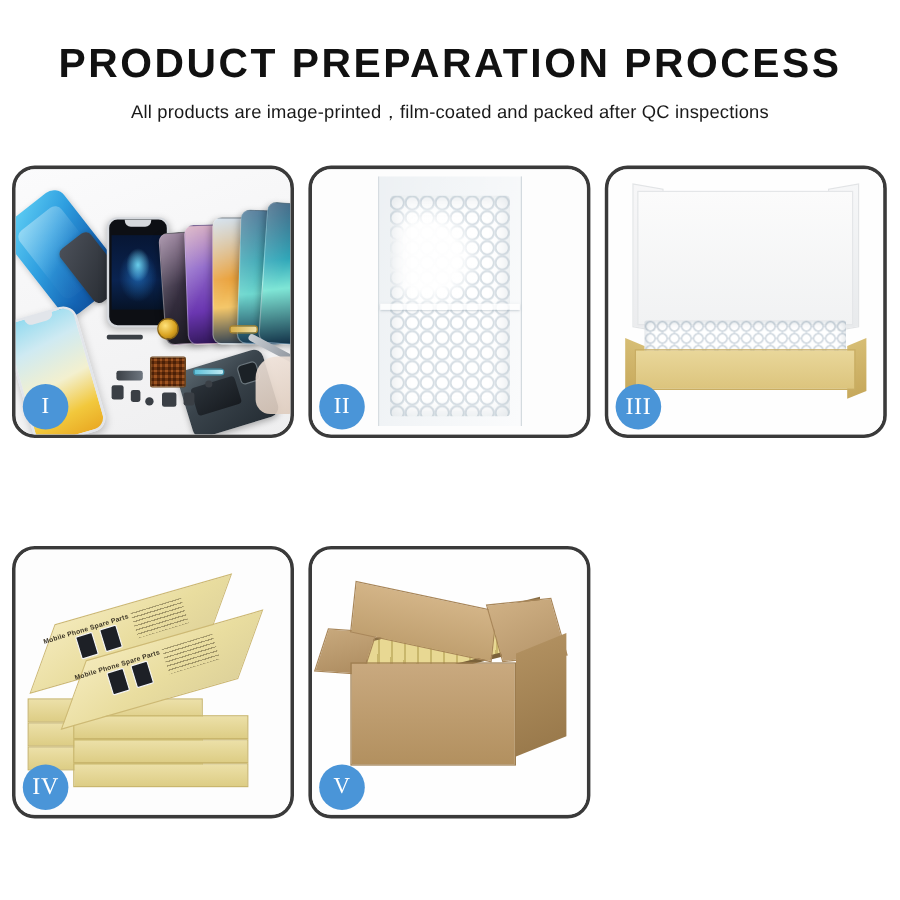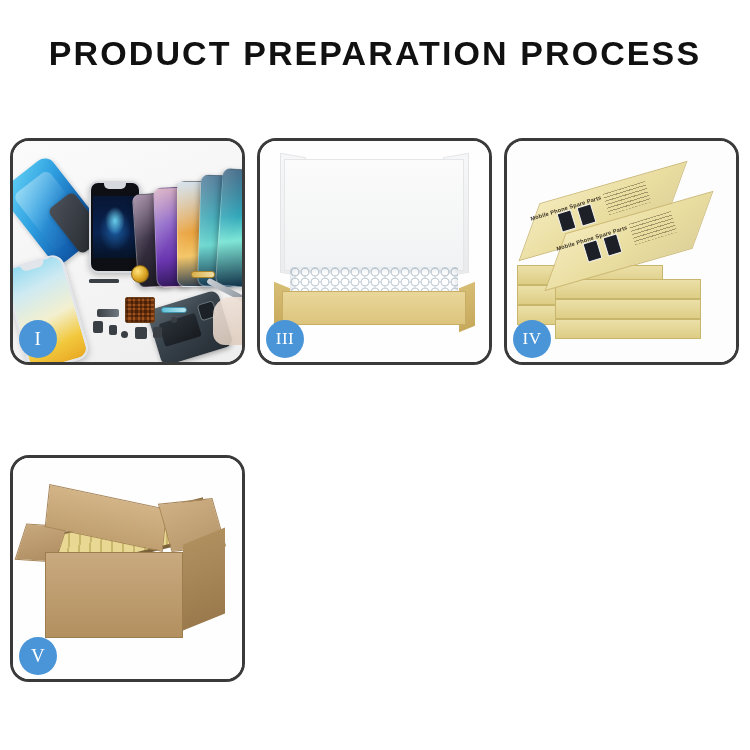--- a/index.html
+++ b/index.html
@@ -46,21 +46,21 @@
   .badge {
     position: absolute; left: 6px; bottom: 4px;
     width: 38px; height: 38px; border-radius: 50%;
     background: #4a95d8;
     color: #ffffff;
     display: flex; align-items: center; justify-content: center;
     font-family: "Liberation Serif", "DejaVu Serif", serif;
     font-size: 19px; letter-spacing: .5px;
     z-index: 40;
   }
-  .badge.wide { font-size: 17px; }
+  .badge.wide { font-size: 20px; }
 
   
   .p1 { background: linear-gradient(160deg,#fbfbfc 0%,#f4f4f5 55%,#eeeeef 100%); }
   .scr-blue {
     position: absolute; left: 8px; top: 22px; width: 62px; height: 96px;
     border-radius: 11px;
     background: linear-gradient(150deg,#67d6f7 0%,#2f9fe0 38%,#1464b4 72%,#0c3f86 100%);
     transform: rotate(-38deg);
     box-shadow: 0 2px 5px rgba(0,0,0,.22);
   }
@@ -330,20 +330,21 @@
     background:rgba(150,120,80,.40); border-radius:1px;
   }
 </style>
 </head>
 <body>
 
 <div class="page">
 
   <div class="header">
     <div class="title">PRODUCT PREPARATION PROCESS</div>
+    <div class="subtitle">All products are image-printed，film-coated and packed after QC inspections</div>
   </div>
 
   <div class="grid">
 
     <div class="panel">
       <div class="stage p1">
         <div class="scr-blue"></div>
         <div class="dark-slab"></div>
         <div class="phone-front">
           <div class="jelly"></div>
@@ -373,20 +374,29 @@
           <div class="pt" style="left:66px;top:58px;width:9px;height:11px;border-radius:2px;"></div>
           <div class="pt" style="left:34px;top:62px;width:7px;height:7px;border-radius:50%;"></div>
           <div class="pt" style="left:84px;top:48px;width:6px;height:6px;border-radius:50%;"></div>
           <div class="tool"></div>
           <div class="hand"></div>
         </div>
       </div>
       <div class="badge">I</div>
     </div>
 
+    <div class="panel">
+      <div class="stage p2">
+        <div class="bw-bag">
+          <div class="bw-inner"></div>
+        </div>
+        <div class="bw-seam"></div>
+      </div>
+      <div class="badge">II</div>
+    </div>
 
     <div class="panel">
       <div class="stage p3">
         <div class="b3-lidL"></div>
         <div class="b3-lidR"></div>
         <div class="b3-backwall"></div>
         <div class="b3-bubbles"></div>
         <div class="b3-endL"></div>
         <div class="b3-endR"></div>
         <div class="b3-front"></div>

